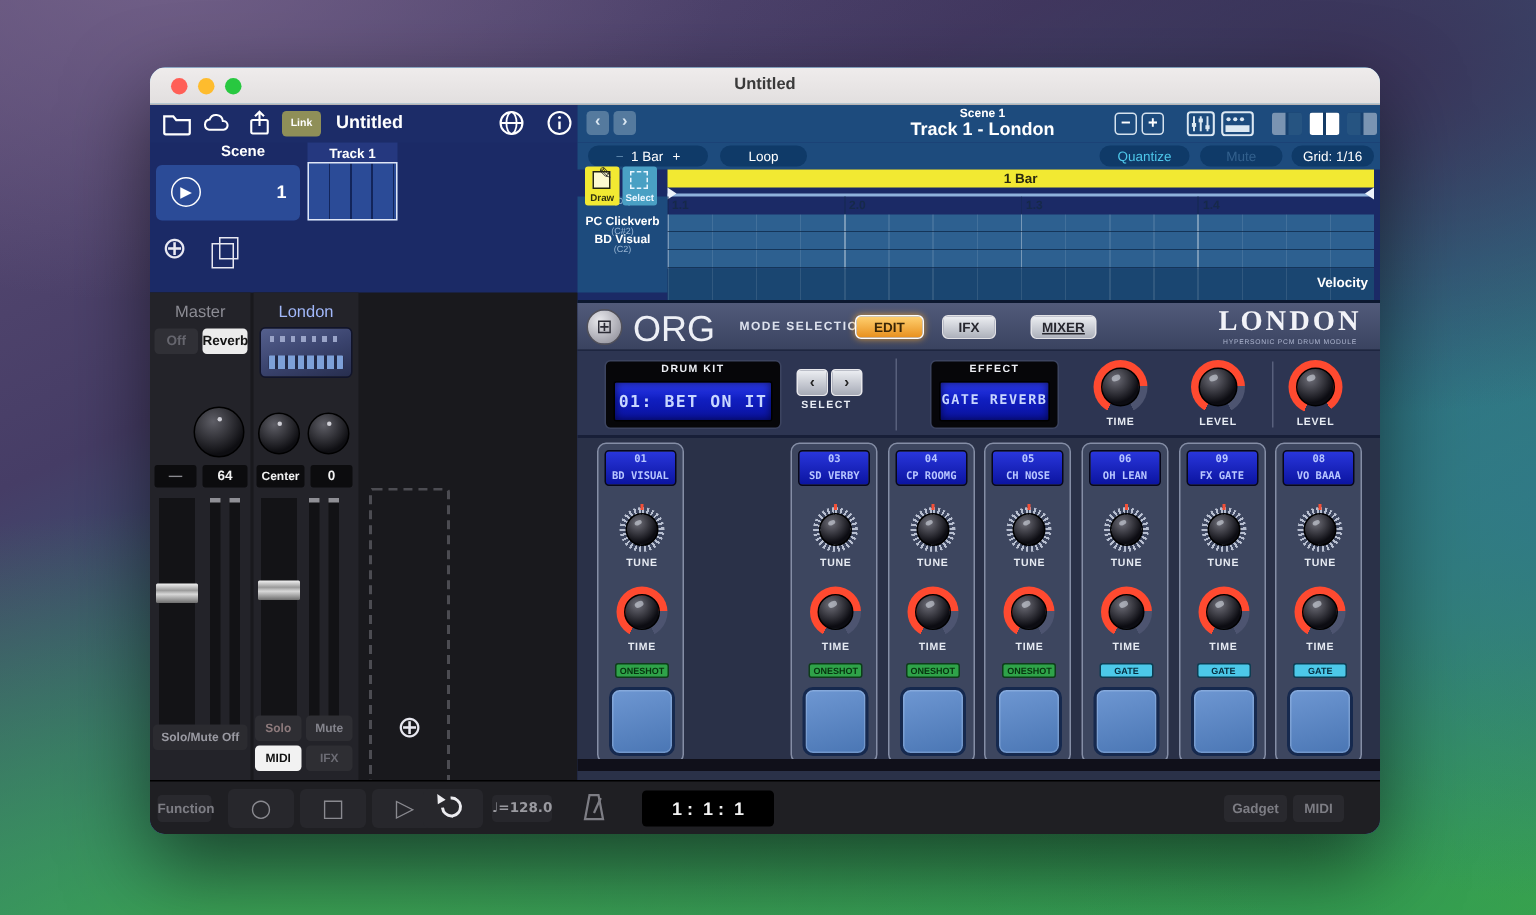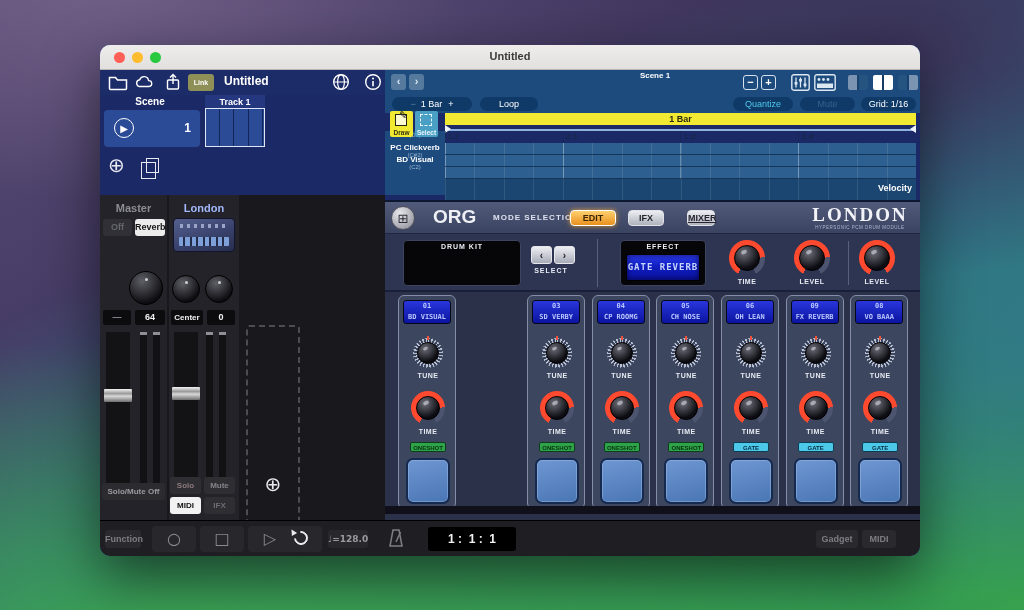--- a/index.html
+++ b/index.html
@@ -25,37 +25,37 @@
   .win-title { position:absolute; top:5px; left:0; right:0; text-align:center; font-size:11px; font-weight:bold; color:#3a3a3a; }
   .content { position:absolute; left:0; top:25px; right:0; bottom:0; background:#1b2a66; }
 
   
   .navbar { position:absolute; left:0; top:0; width:285px; height:25px; background:#1c2c68; }
   .nav-ic { position:absolute; top:3px; width:20px; height:18px; color:#fff; }
   .link-badge { position:absolute; left:88px; top:4px; width:26px; height:17px; background:#8f8f58; border-radius:3px; color:#fff; font-size:7px; font-weight:bold; text-align:center; line-height:17px; }
   .doc-title { position:absolute; left:124px; top:4px; font-size:12px; font-weight:bold; color:#fff; }
 
   
-  .scene-hdr { position:absolute; left:0; top:25px; width:100px; height:14px; font-size:10px; font-weight:bold; color:#fff; text-align:center; line-height:14px; }
+  .scene-hdr { position:absolute; left:12px; top:25px; width:100px; height:14px; font-size:10px; font-weight:bold; color:#fff; text-align:center; line-height:14px; }
   .track-hdr { position:absolute; left:105px; top:25px; width:60px; height:14px; background:#25387f; font-size:9px; font-weight:bold; color:#fff; text-align:center; line-height:14px; }
   .scene-cell { position:absolute; left:4px; top:40px; width:96px; height:37px; background:#2b4b97; border-radius:4px; }
   .scene-play { position:absolute; left:10px; top:8px; width:20px; height:20px; border:1.5px solid #fff; border-radius:50%; color:#fff; font-size:10px; text-align:center; line-height:19px; font-family:"DejaVu Sans",sans-serif; }
   .scene-num { position:absolute; right:9px; top:11px; color:#fff; font-size:12px; font-weight:bold; }
   .clip-cell { position:absolute; left:105px; top:38px; width:60px; height:39px; background:#2b4b97; border:1.5px solid #dfe6f5;
     background-image:repeating-linear-gradient(90deg, transparent 0 13.2px, rgba(14,30,80,.85) 13.2px 14.2px); }
   .add-scene { position:absolute; left:8px; top:85px; font-size:20px; color:#e8e8f2; font-family:"DejaVu Sans",sans-serif; line-height:20px; }
   .dup-icon { position:absolute; left:46px; top:88px; width:13px; height:15px; border:1.5px solid #e8e8f2; background:#1b2a66; }
   .dup-icon::before { content:""; position:absolute; left:-6px; top:3px; width:13px; height:15px; border:1.5px solid #e8e8f2; }
 
   
   .mixer { position:absolute; left:0; top:125px; width:285px; height:325px; background:#19191d; }
   .mcol { position:absolute; top:0; bottom:0; background:#232329; }
   .mcol.master { left:0; width:67px; }
   .mcol.london { left:69px; width:70px; }
-  .mlabel { position:absolute; left:0; right:0; top:7px; text-align:center; font-size:11px; font-weight:bold; }
+  .mlabel { position:absolute; left:0; right:0; top:7px; text-align:center; font-size:11px; font-weight:normal; }
   .mbtn { position:absolute; height:17px; border-radius:3px; font-size:9px; font-weight:bold; text-align:center; line-height:17px; }
   .mknob { position:absolute; border-radius:50%; background:radial-gradient(circle at 38% 28%, #5e5e66, #0e0e12 72%); border:1px solid #000; }
   .mknob::after { content:""; position:absolute; left:50%; top:20%; width:3px; height:3px; margin-left:-1.5px; border-radius:50%; background:#cfcfd6; }
   .mval { position:absolute; height:15px; background:#0c0c0e; border-radius:2px; font-size:9px; font-weight:bold; text-align:center; line-height:15px; }
   .fader { position:absolute; background:#131316; }
   .fcap { position:absolute; left:-2px; right:-2px; height:13px; background:linear-gradient(180deg,#f2f2f2 0%,#9a9a9a 35%,#d8d8d8 55%,#6e6e6e 100%); border-radius:1px; }
   .meter { position:absolute; width:7px; background:#121215; }
   .mcap { position:absolute; left:0; right:0; top:0; height:3px; background:#8f8f95; }
   .thumb { position:absolute; left:4px; top:23px; width:62px; height:34px; border-radius:4px; background:linear-gradient(160deg,#55608e 0%,#39426c 55%,#272e4e 100%); border:1px solid #11142a; }
   .thumb .trow { position:absolute; left:5px; right:5px; bottom:5px; height:9px; background:repeating-linear-gradient(90deg,#7da0d8 0 4.5px, #222a48 4.5px 6.5px); border-radius:1px; }
@@ -104,27 +104,27 @@
   .tool .box { position:absolute; left:5px; top:3px; width:12px; height:12px; border:1.6px solid #26260e; background:#fdf9d0; }
   .tool.select .box { border:1.4px dashed #eaf6ff; background:transparent; }
   .tool .pen { position:absolute; left:9px; top:-2px; font-size:11px; color:#222; font-family:"DejaVu Sans",sans-serif; }
   .tool .tl-label { position:absolute; left:0; right:0; bottom:1px; font-size:6.5px; font-weight:bold; }
   .tool.draw .tl-label { color:#33330f; } .tool.select .tl-label { color:#eaf6ff; }
 
   
   .gadget { position:absolute; left:285px; top:130px; width:535px; height:320px; background:#2a3148; border-top:2px solid #0c1830; }
   .g-header { position:absolute; left:0; top:0; right:0; height:32px; background:linear-gradient(#515a7a,#3a4360); border-bottom:1px solid #1e2640; }
   .g-circle { position:absolute; left:6px; top:4px; width:24px; height:24px; border-radius:50%; background:radial-gradient(circle at 35% 30%, #e8e8ec, #9a9aa4 80%); border:1px solid #50505a; color:#2a2a34; font-size:13px; text-align:center; line-height:23px; font-family:"DejaVu Sans",sans-serif; }
-  .g-logo { position:absolute; left:48px; top:4px; font-size:19px; font-weight:700; color:#eef0f6; letter-spacing:0; }
+  .g-logo { position:absolute; left:37px; top:4px; font-size:24px; font-weight:400; color:#eef0f6; letter-spacing:0; }
   .g-modesel { position:absolute; left:108px; top:11px; font-size:8px; font-weight:bold; color:#dde2ee; letter-spacing:1px; }
   .g-mode { position:absolute; top:8px; height:16px; border-radius:4px; font-size:9px; font-weight:bold; text-align:center; line-height:15px; }
   .g-mode.edit { left:185px; width:46px; background:linear-gradient(#ffd070,#e8901e); border:1px solid #fdfdfd; color:#3a2606; box-shadow:0 0 5px rgba(255,170,40,.8); }
   .g-mode.silver { background:linear-gradient(#eceef2,#aeb2bc); border:1px solid #e2e2e6; color:#26262e; }
   .g-mode.ifx { left:243px; width:36px; }
-  .g-mode.mixer { left:302px; width:28px;text-decoration:underline; }
+  .g-mode.mixer { left:302px; width:44px;text-decoration:underline; }
   .g-name { position:absolute; right:10px; top:2px; width:100px; text-align:center; font-family:"Liberation Serif",serif; font-weight:bold; font-size:19px; letter-spacing:2px; color:#f2f3f8; }
   .g-tag { position:absolute; right:10px; top:23px; width:100px; text-align:center; font-size:4.5px; letter-spacing:.5px; color:#aeb6d0; }
 
   .g-controls { position:absolute; left:0; top:32px; right:0; height:58px; background:#2d3552; border-bottom:2px solid #181f38; }
   .lcd-panel { position:absolute; top:6px; height:46px; background:#060609; border:1px solid #3c4460; border-radius:4px; }
   .lcd-label { position:absolute; left:0; right:0; top:2px; text-align:center; font-size:7px; font-weight:bold; color:#eceef4; letter-spacing:1px; }
   .lcd { position:absolute; left:5px; right:5px; top:13px; height:27px; border-radius:2px; background:linear-gradient(#2d3cf0 0%, #101ec0 45%, #0a12a0 100%); border:1px solid #000; box-shadow:inset 0 0 6px rgba(0,0,30,.7); color:#c8d6ff; font-family:"DejaVu Sans Mono",monospace; font-weight:bold; text-align:center; letter-spacing:1px; }
   .selbtn { position:absolute; top:12px; width:21px; height:18px; border-radius:3px; background:linear-gradient(#eceef2,#a8acb8); border:1px solid #e8e8ec; color:#222; font-size:10px; font-weight:bold; text-align:center; line-height:17px; }
   .sel-lbl { position:absolute; left:140px; top:33px; width:52px; text-align:center; font-size:7px; font-weight:bold; color:#e8ecf4; letter-spacing:1px; }
   .vdiv { position:absolute; top:5px; width:1px; height:48px; background:#58607c; }
@@ -257,20 +257,21 @@
         <div class="dashed-zone">
           <span class="dz-plus">⊕</span>
         </div>
       </div>
 
       <div class="seq-hdr">
         <div class="navsq" style="left:6px">‹</div>
         <div class="navsq" style="left:24px">›</div>
         <div class="seq-title">
           <div class="l1">Scene 1</div>
+          <div class="l2">Track 1 - London</div>
         </div>
         <div class="zoomsq" style="left:358px">−</div>
         <div class="zoomsq" style="left:376px">+</div>
         <svg class="hic" style="left:406px" width="19" height="17" viewBox="0 0 19 17">
             <rect x="0.8" y="0.8" width="17.4" height="15.4" rx="2" fill="none" stroke="#dce8f2" stroke-width="1.4"></rect>
             <path d="M5 3.5 v10 M9.5 3.5 v10 M14 3.5 v10" stroke="#dce8f2" stroke-width="1.3"></path>
             <rect x="3.6" y="8" width="2.8" height="2.6" fill="#dce8f2"></rect>
             <rect x="8.1" y="5" width="2.8" height="2.6" fill="#dce8f2"></rect>
             <rect x="12.6" y="9.5" width="2.8" height="2.6" fill="#dce8f2"></rect>
           </svg>
@@ -352,20 +353,21 @@
           <div class="g-mode edit">EDIT</div>
           <div class="g-mode silver ifx">IFX</div>
           <div class="g-mode silver mixer">MIXER</div>
           <div class="g-name">LONDON</div>
           <div class="g-tag">HYPERSONIC PCM DRUM MODULE</div>
         </div>
 
         <div class="g-controls">
           <div class="lcd-panel" style="left:18px;width:118px">
             <div class="lcd-label">DRUM KIT</div>
+            <div class="lcd" style="font-size:11px;line-height:25px">01: BET ON IT</div>
           </div>
           <div class="selbtn" style="left:146px">‹</div>
           <div class="selbtn" style="left:169px">›</div>
           <div class="sel-lbl">SELECT</div>
           <div class="vdiv" style="left:212px"></div>
           <div class="lcd-panel" style="left:235px;width:86px">
             <div class="lcd-label">EFFECT</div>
             <div class="lcd" style="font-size:9px;line-height:25px">GATE REVERB</div>
           </div>
           <div class="led-ring" style="left:344px;top:6px">
@@ -467,21 +469,21 @@
                 <div class="kbody"></div>
               </div>
             <div class="klabel" style="left:11px;top:132px;width:36px">TIME</div>
             <div class="badge gate">GATE</div>
             <div class="padbtn"></div>
           </div>
 
           <div class="strip" style="left:400.6px">
             <div class="plcd">
                 <div>09</div>
-                <div>FX REVERB</div>
+                <div>FX GATE</div>
               </div>
             <div class="dot-ring" style="left:14px;top:42px">
                 <div class="kbody"></div>
               </div>
             <div class="klabel" style="left:11px;top:76px;width:36px">TUNE</div>
             <div class="led-ring" style="left:12px;top:95px">
                 <div class="kbody"></div>
               </div>
             <div class="klabel" style="left:11px;top:132px;width:36px">TIME</div>
             <div class="badge gate">GATE</div>

